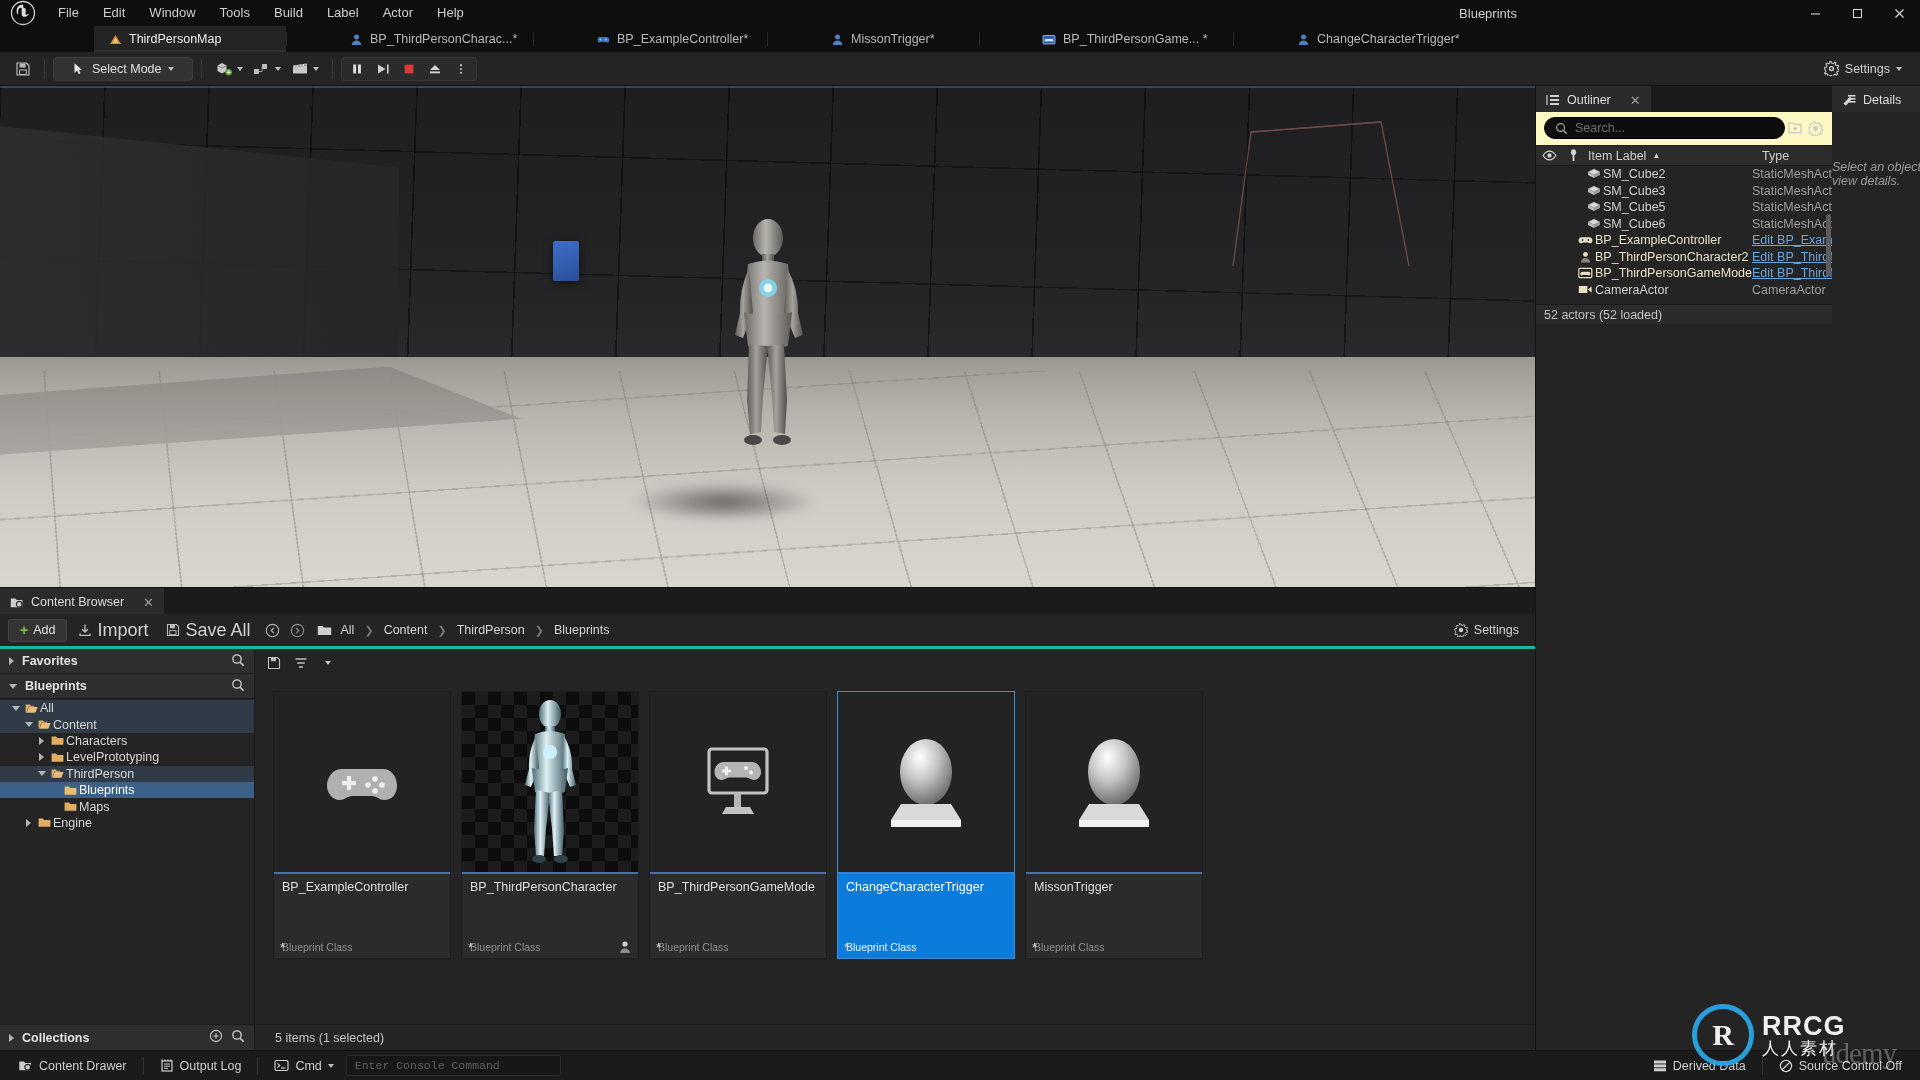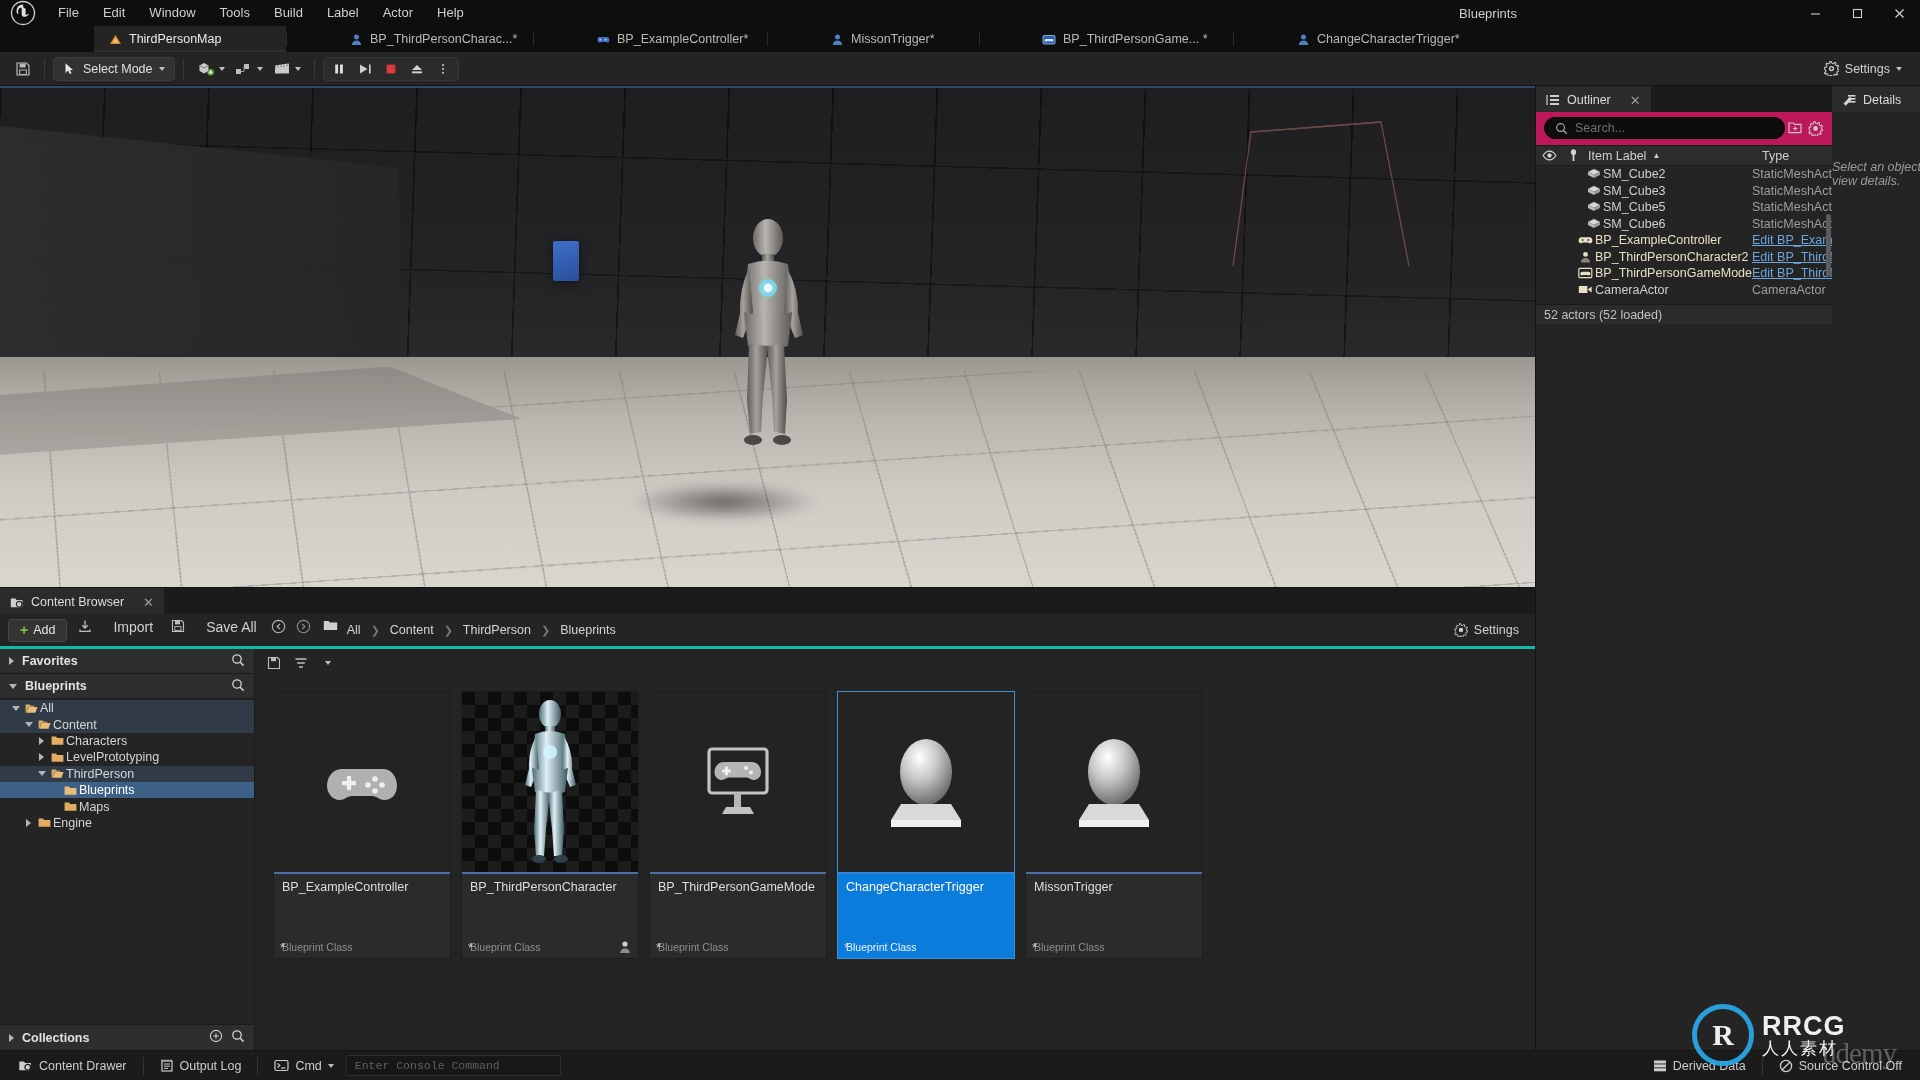--- a/index.html
+++ b/index.html
@@ -35,21 +35,21 @@
   .tab-ico { width:14px; height:14px; flex:none; display:flex; align-items:center; justify-content:center; }
   .tab-sep { width:1px; height:14px; background:#2a2a2a; align-self:center; }
 
   
   .toolbar { height:34px; background:#242424; display:flex; align-items:center; padding:0 10px; gap:0; flex:none;
              border-bottom:1px solid #141414; }
   .tb-btn { height:24px; min-width:26px; padding:0 5px; display:flex; align-items:center; justify-content:center;
             gap:4px; border-radius:3px; color:#cdcdcd; font-size:12.5px; }
   .tb-div { width:1px; height:20px; background:#3a3a3a; margin:0 8px; }
   .selectmode { background:#323232; border:1px solid #3d3d3d; border-radius:4px; height:24px;
-                padding:0 9px; display:flex; align-items:center; gap:7px; font-size:12.5px; color:#e0e0e0; }
+                padding:0 18px; display:flex; align-items:center; gap:7px; font-size:12.5px; color:#e0e0e0; }
   .caret { width:0; height:0; border-left:3.5px solid transparent; border-right:3.5px solid transparent;
            border-top:4px solid #c0c0c0; }
   .playgroup { display:flex; align-items:center; background:#2b2b2b; border:1px solid #383838; border-radius:4px;
                height:24px; padding:0 2px; }
   .playbtn { width:26px; height:22px; display:flex; align-items:center; justify-content:center; border-radius:3px; }
   .tb-right { margin-left:auto; display:flex; align-items:center; gap:5px; }
   .settings-btn { display:flex; align-items:center; gap:6px; height:24px; padding:0 8px; border-radius:3px;
                   font-size:12.5px; color:#d2d2d2; }
 
   
@@ -87,21 +87,21 @@
   .vp-accent-top { position:absolute; left:0; right:0; top:0; height:2px; background:#3c6e9e; opacity:.55; }
 
   
   .paneltabs { height:26px; background:#1b1b1b; display:flex; align-items:flex-end; flex:none; }
   .paneltab { display:flex; align-items:center; gap:7px; background:#2b2b2b; height:26px; padding:0 10px 0 10px;
               font-size:12.5px; color:#dcdcdc; border-top:2px solid #2b2b2b; }
   .paneltab .x { margin-left:12px; color:#9b9b9b; font-size:13px; line-height:1; }
 
   
   .outliner { flex:none; display:flex; flex-direction:column; background:#242424; }
-  .ol-searchrow { display:flex; align-items:center; gap:0; padding:5px 7px 6px 8px; background:#be185d; }
+  .ol-searchrow { display:flex; align-items:center; gap:0; padding:5px 7px 6px 8px; background:#fef9c3; }
   .searchbox { flex:1; display:flex; align-items:center; gap:7px; height:22px; border-radius:11px;
                background:#0d0d0d; border:1px solid #000; padding:0 10px; }
   .searchbox input { flex:1; background:transparent; border:none; outline:none; color:#d8d8d8; font-size:12.5px;
                      font-family:inherit; }
   .searchbox input::placeholder { color:#6e6e6e; }
   .ic-btn { width:20px; height:20px; display:flex; align-items:center; justify-content:center; border-radius:3px; color:#c6c6c6; }
   .ol-head { display:flex; align-items:center; height:21px; background:#2c2c2c; border-top:1px solid #1a1a1a;
              border-bottom:1px solid #1a1a1a; font-size:12.5px; color:#cfcfcf; }
   .ol-h-eye { width:26px; display:flex; align-items:center; justify-content:center; }
   .ol-h-pin { width:22px; display:flex; align-items:center; justify-content:center; }
@@ -124,22 +124,22 @@
   .details-body { flex:1; background:#242424; display:flex; align-items:flex-start; justify-content:center;
                   padding-top:48px; }
   .details-empty { font-size:12.5px; color:#9a9a9a; font-style:italic; }
 
   
   .cbrowser { flex:1; display:flex; flex-direction:column; min-height:0; background:#242424; }
   .cb-toolbar { height:32px; display:flex; align-items:center; gap:4px; padding:0 8px; background:#242424; flex:none; }
   .addbtn { display:flex; align-items:center; gap:5px; height:23px; padding:0 11px; border-radius:3px;
             background:#343434; border:1px solid #454545; font-size:12.5px; color:#e6e6e6; }
   .plus { color:#79c24a; font-size:14px; font-weight:bold; line-height:1; }
-  .cb-tb-item { display:flex; align-items:flex-start; gap:21px; height:23px; padding:0 7px; border-radius:3px;
-                font-size:14px; color:#d0d0d0; }
+  .cb-tb-item { display:flex; align-items:center; gap:5px; height:23px; padding:0 7px; border-radius:3px;
+                font-size:18px; color:#d0d0d0; }
   .crumb-sep { color:#767676; font-size:11px; padding:0 3px; }
   .crumb { font-size:12.5px; color:#d4d4d4; padding:0 3px; }
   .cb-settings { margin-left:auto; display:flex; align-items:center; gap:6px; height:23px; padding:0 8px;
                  border-radius:3px; font-size:12.5px; color:#d2d2d2; }
 
   .cb-main { flex:1; display:flex; min-height:0; border-top:3px solid #14b8a6; }
   .cb-left { width:255px; flex:none; display:flex; flex-direction:column; background:#242424;
              border-right:1px solid #1a1a1a; }
   .sec-head { display:flex; align-items:center; height:25px; padding:0 9px; background:#2e2e2e;
               border-bottom:1px solid #1c1c1c; font-size:12.5px; color:#e2e2e2; font-weight:bold; }
@@ -781,20 +781,21 @@
                 </div>
                 <span class="tile-star">*</span>
                 <div class="tile-bar"></div>
                 <div class="tile-meta">
                   <div class="tile-name">MissonTrigger</div>
                   <div class="tile-class">Blueprint Class</div>
                 </div>
               </div>
 
             </div>
+            <div class="cb-status">5 items (1 selected)</div>
           </div>
         </div>
       </div>
     </div>
 
     <div class="rightcol">
 
       <div class="outliner">
         <div class="paneltabs">
           <div class="paneltab">

